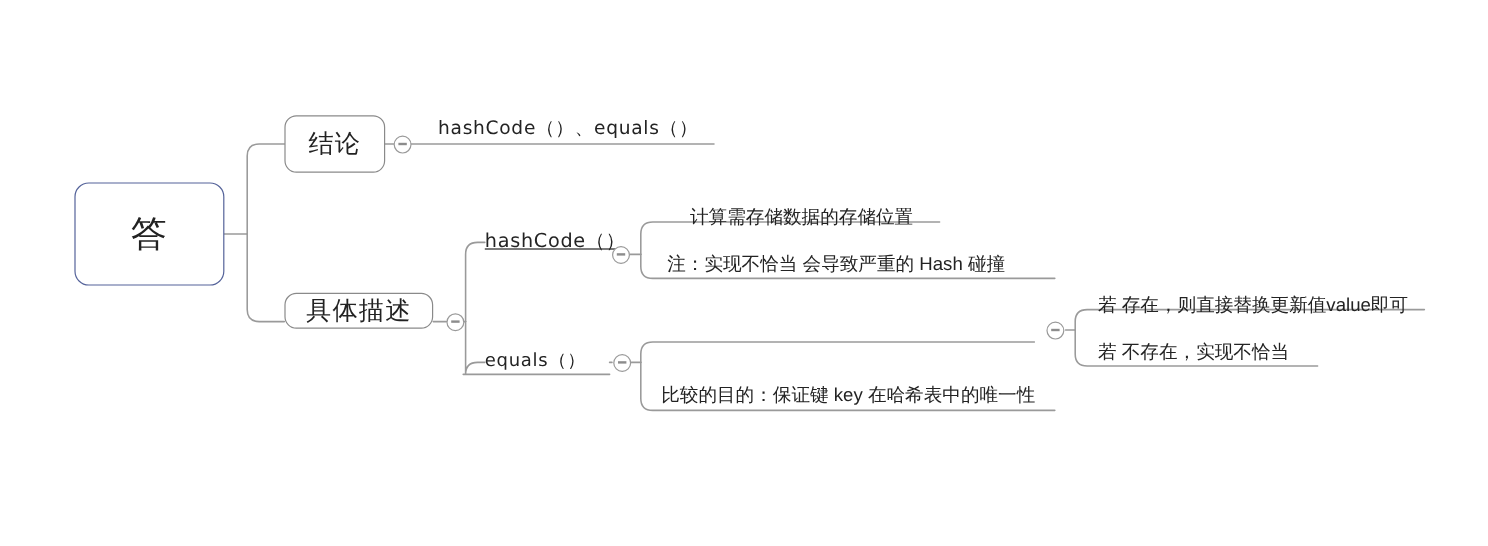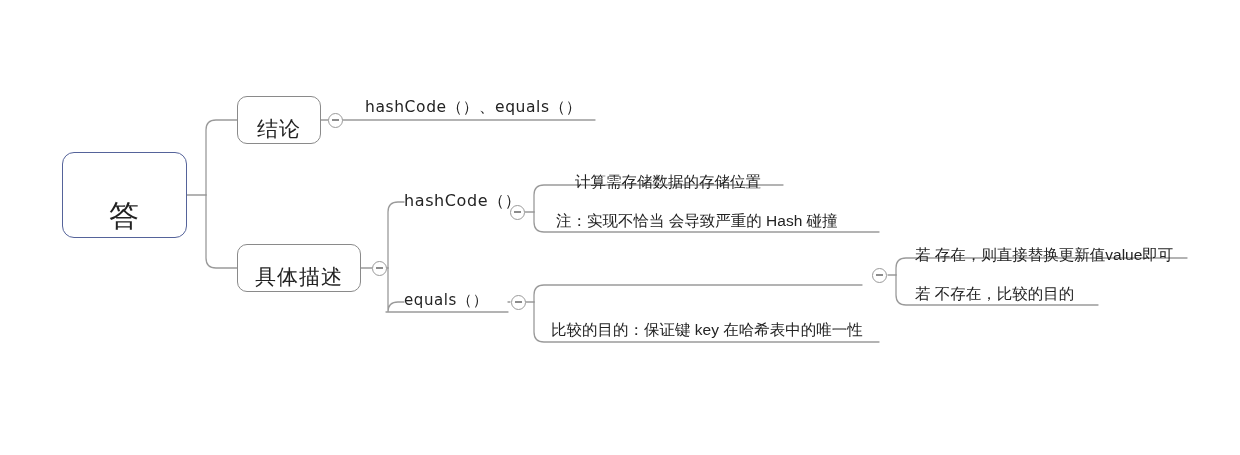--- a/index.html
+++ b/index.html
@@ -24,21 +24,21 @@
     position: absolute;
     left: 0; top: 0;
     width: 1240px;
     height: 455px;
   }
   
   .node {
     position: absolute;
     box-sizing: border-box;
     display: flex;
-    align-items: flex-end;
+    align-items: center;
     justify-content: center;
     background: #ffffff;
     color: #222222;
     white-space: nowrap;
   }
   .node.root {
     border: 1.6px solid #55639a;
     border-radius: 12px;
     font-size: 30px;
     letter-spacing: 1px;
@@ -134,26 +134,26 @@
 
   <div class="node branch" style="left:237px; top:96px; width:84px; height:48px;">
     <span>结论</span>
   </div>
   <div class="toggle" style="left:328px; top:112.5px;"></div>
 
   <div class="label mono" style="left:365px; top:100px;">
     <span>hashCode（）、equals（）</span>
   </div>
 
-  <div class="node branch" style="left:237px; top:244px; width:124px; height:48px;">
+  <div class="node branch" style="left:237px; top:244px; width:124px; height:30px;">
     <span>具体描述</span>
   </div>
   <div class="toggle" style="left:372px; top:260.5px;"></div>
 
-  <div class="label mono" style="left:404px; top:193px; font-size:16px;">
+  <div class="label mono" style="left:404px; top:193px; font-size:16px;text-decoration:underline;">
     <span>hashCode（）</span>
   </div>
   <div class="toggle" style="left:510px; top:204.5px;"></div>
 
   <div class="label" style="left:575px; top:174px;">
     <span>计算需存储数据的存储位置</span>
   </div>
 
   <div class="label" style="left:556px; top:213px;">
     <span>注：实现不恰当 会导致严重的 Hash 碰撞</span>
@@ -168,16 +168,16 @@
 
   <div class="label" style="left:551px; top:322px;">
     <span>比较的目的：保证键 key 在哈希表中的唯一性</span>
   </div>
 
   <div class="label" style="left:915px; top:247px;">
     <span>若 存在，则直接替换更新值value即可</span>
   </div>
 
   <div class="label" style="left:915px; top:286px;">
-    <span>若 不存在，比较的目的</span>
+    <span>若 不存在，实现不恰当</span>
   </div>
 
 </div>
 
 </body></html>

